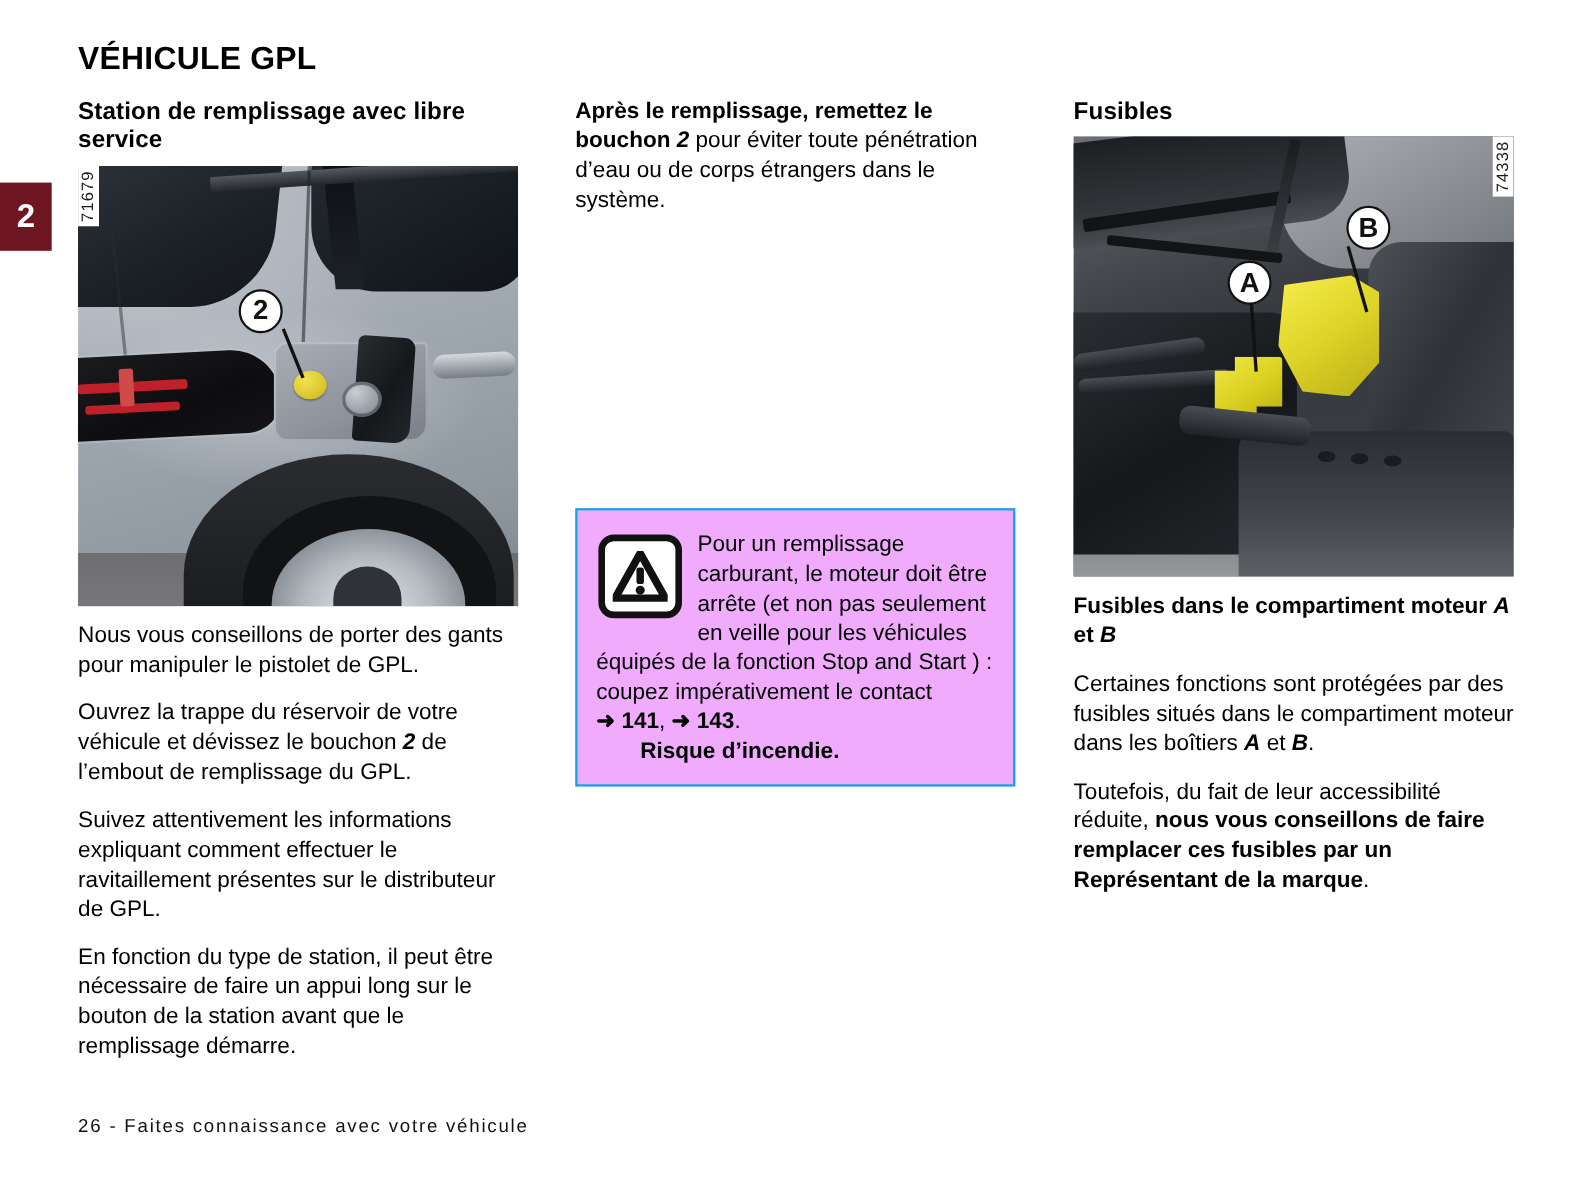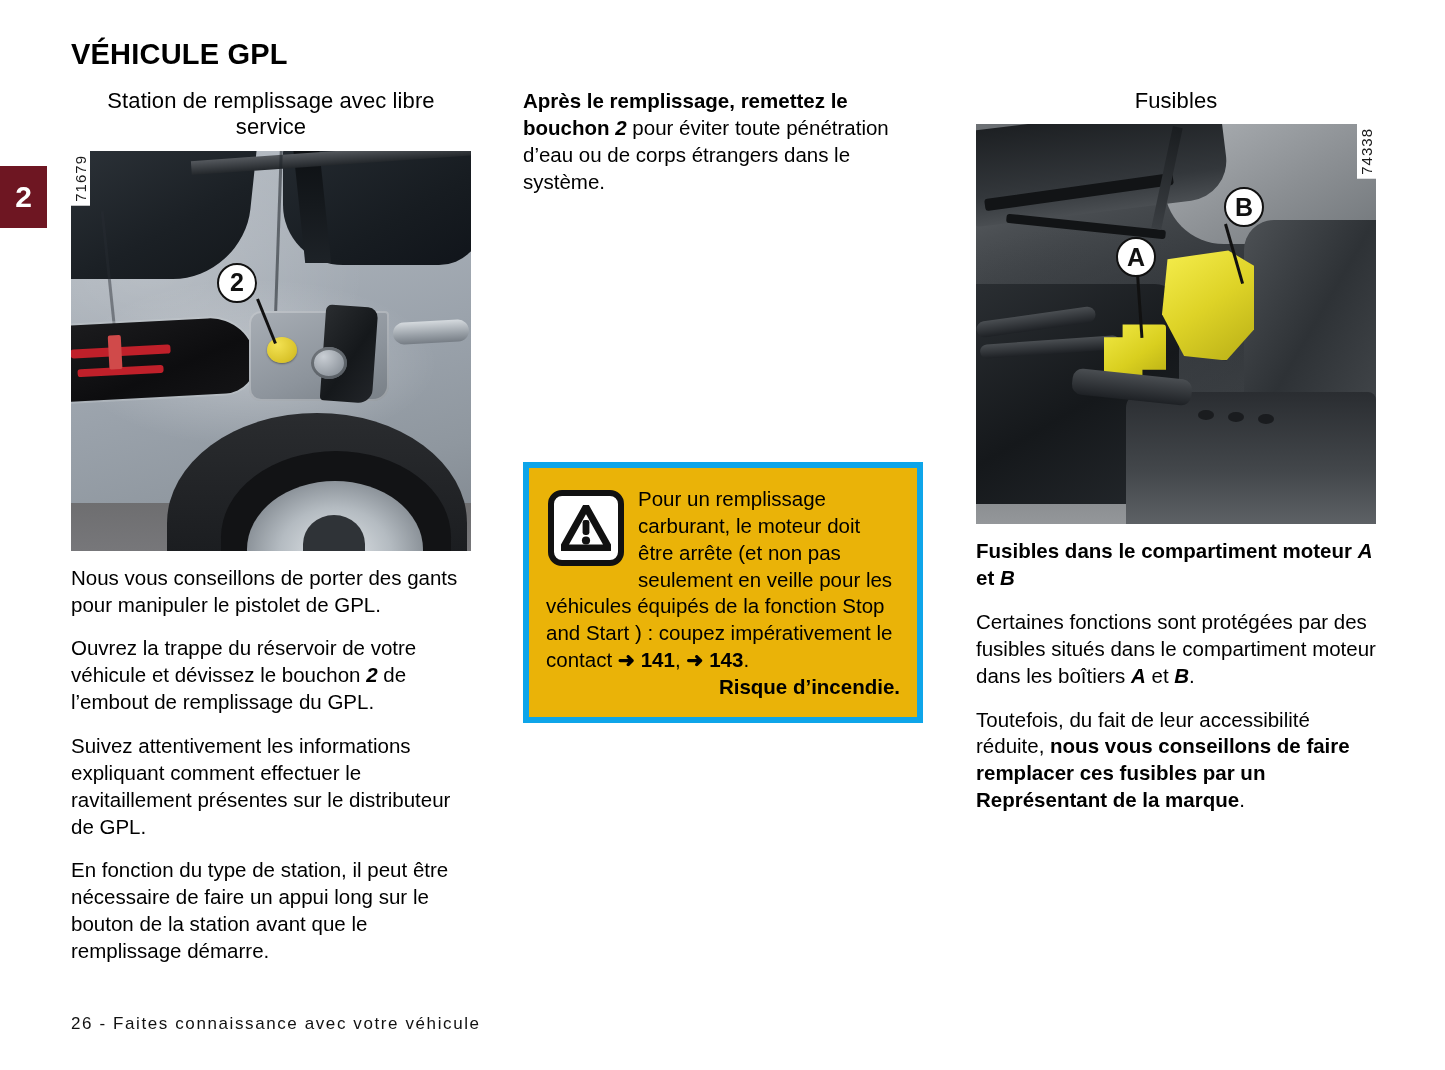--- a/index.html
+++ b/index.html
@@ -49,34 +49,33 @@
     top: 88px;
     width: 400px;
   }
   .col-left   { left: 71px;  }
   .col-mid    { left: 523px; }
   .col-right  { left: 976px; }
 
   h2.sec-title {
     margin: 0 0 10px 0;
     font-size: 22px;
-    font-weight: normal;
+    font-weight: bold;
     line-height: 1.2;
     letter-spacing: 0.1px;
-    text-align: center;
   }
 
   p.body {
     margin: 0 0 17px 0;
     font-size: 20.5px;
     line-height: 1.31;
     letter-spacing: 0px;
   }
   p.body:last-child { margin-bottom: 0; }
-  .b { font-weight: bold; text-align: right; }
+  .b { font-weight: bold; }
   .i { font-style: italic; font-weight: bold; }
   .ib { font-style: italic; font-weight: bold; }
 
   
   .figure {
     position: relative;
     overflow: hidden;
     margin-bottom: 14px;
   }
   .fig-ref {
@@ -323,22 +322,22 @@
     width: 140px; height: 260px;
     background: linear-gradient(120deg,#4d5155,#2e3236 45%,#494d51);
     border-radius: 30px 0 0 40px;
   }
 
   
   .warning-box {
     position: absolute;
     left: 523px; top: 462px;
     width: 400px;
-    border: 6px solid #0ea5e9;
-    background: #eab308;
+    border: 2px solid #0ea5e9;
+    background: #f0abfc;
     padding: 18px 17px 16px 17px;
   }
   .warn-icon {
     float: left;
     width: 76px; height: 76px;
     margin: 4px 14px 2px 2px;
     border: 6px solid #111111;
     border-radius: 14px;
     background: #ffffff;
     display: flex; align-items: center; justify-content: center;

